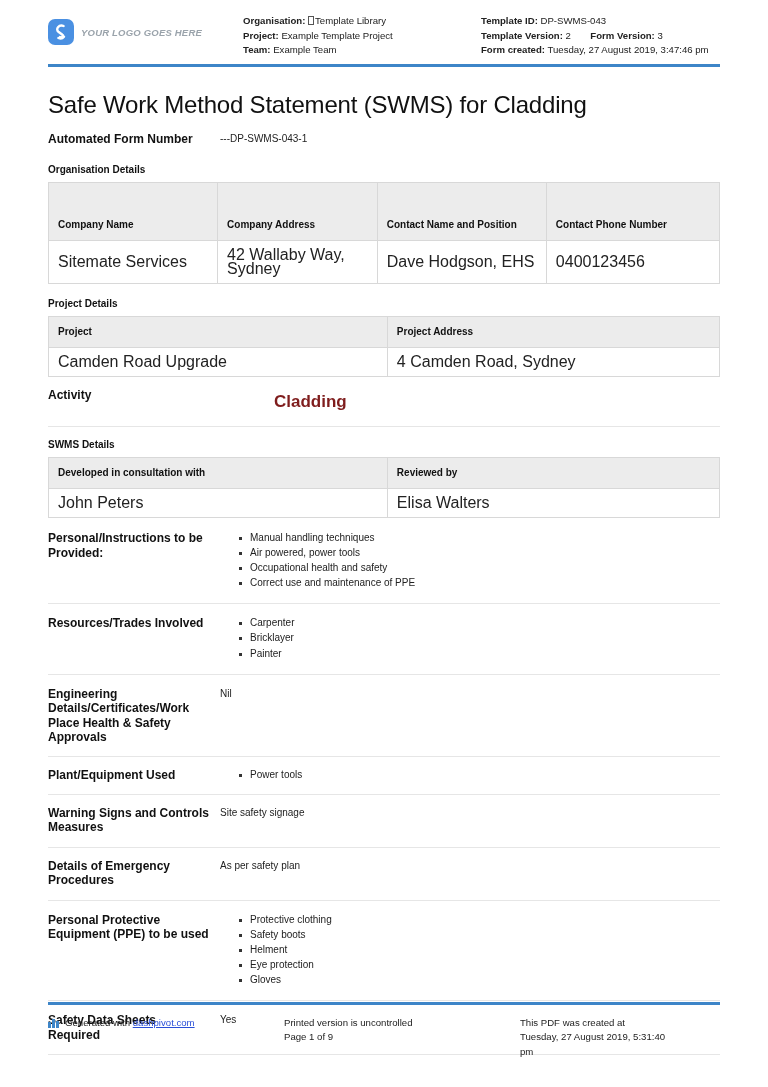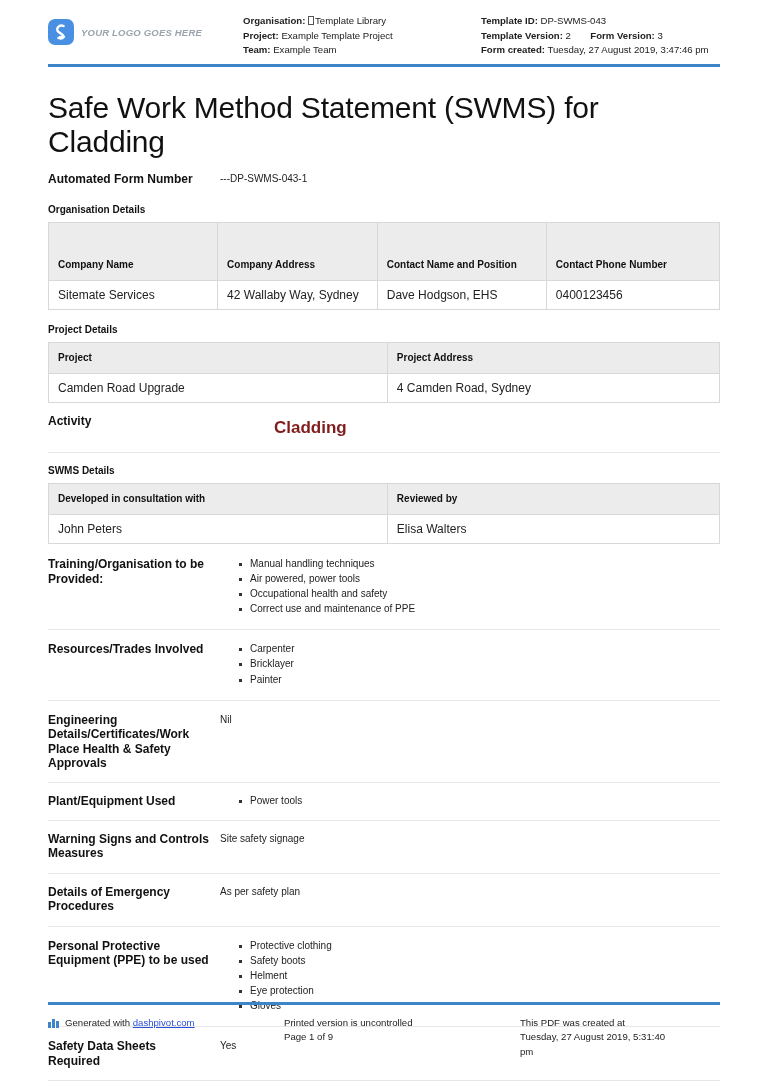--- a/index.html
+++ b/index.html
@@ -73,21 +73,21 @@
     margin-right: 1px;
   }
   .rule-blue {
     height: 2.5px;
     background: #3d85c8;
     margin-top: 6px;
   }
 
   
   h1.doc-title {
-    font-size: 30px;
+    font-size: 24px;
     font-weight: normal;
     margin: 24px 0 0 0;
     letter-spacing: -0.2px;
     color: #111;
   }
 
   
   .field-row {
     display: flex;
     align-items: flex-start;
@@ -163,21 +163,21 @@
     color: #111;
     padding: 8px 9px;
     line-height: 14px;
     vertical-align: bottom;
     height: 58px;
   }
   table.grid.two th { height: 26px; vertical-align: middle; }
   table.grid td {
     border: 1px solid #d8d8d8;
     padding: 7px 9px;
-    font-size: 12px;
+    font-size: 16px;
     color: #222;
     line-height: 14px;
     background: #fff;
   }
 
   
   .doc-footer {
     position: absolute;
     left: 48px;
     right: 48px;
@@ -349,21 +349,21 @@
       <tbody>
         <tr>
           <td>John Peters</td>
           <td>Elisa Walters</td>
         </tr>
       </tbody>
     </table>
   </div>
 
   <div class="field-row sep" style="padding-top:13px;padding-bottom:12px;">
-    <div class="field-label">Training/Organisation to be Provided:</div>
+    <div class="field-label">Personal/Instructions to be Provided:</div>
     <div class="field-value">
       <ul class="bullets indented">
         <li>Manual handling techniques</li>
         <li>Air powered, power tools</li>
         <li>Occupational health and safety</li>
         <li>Correct use and maintenance of PPE</li>
       </ul>
     </div>
   </div>
 

